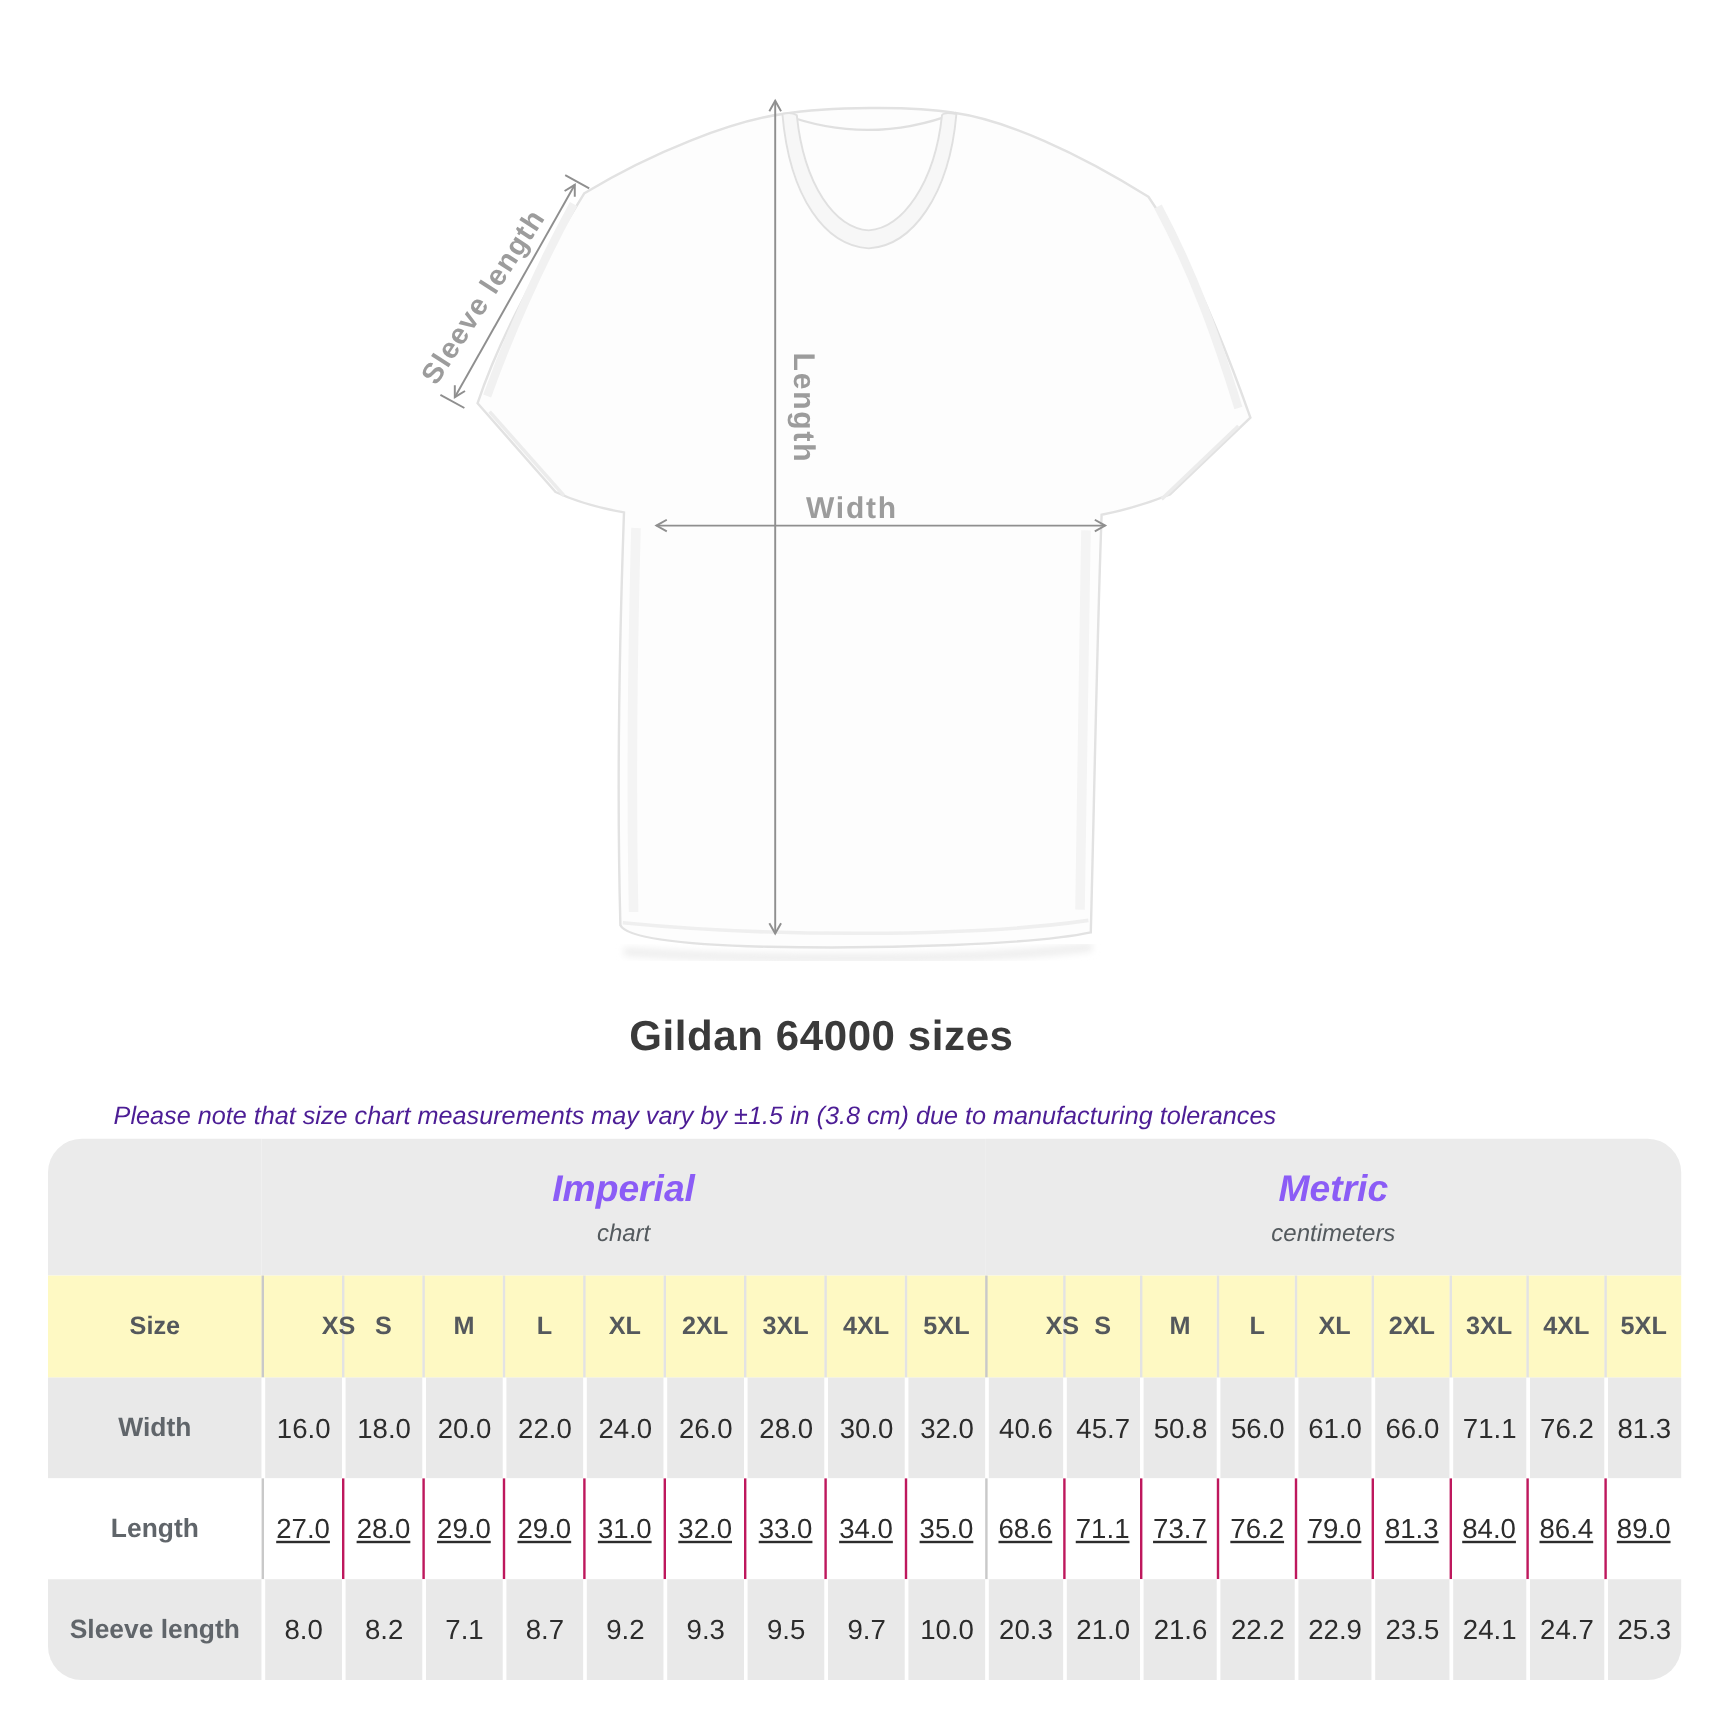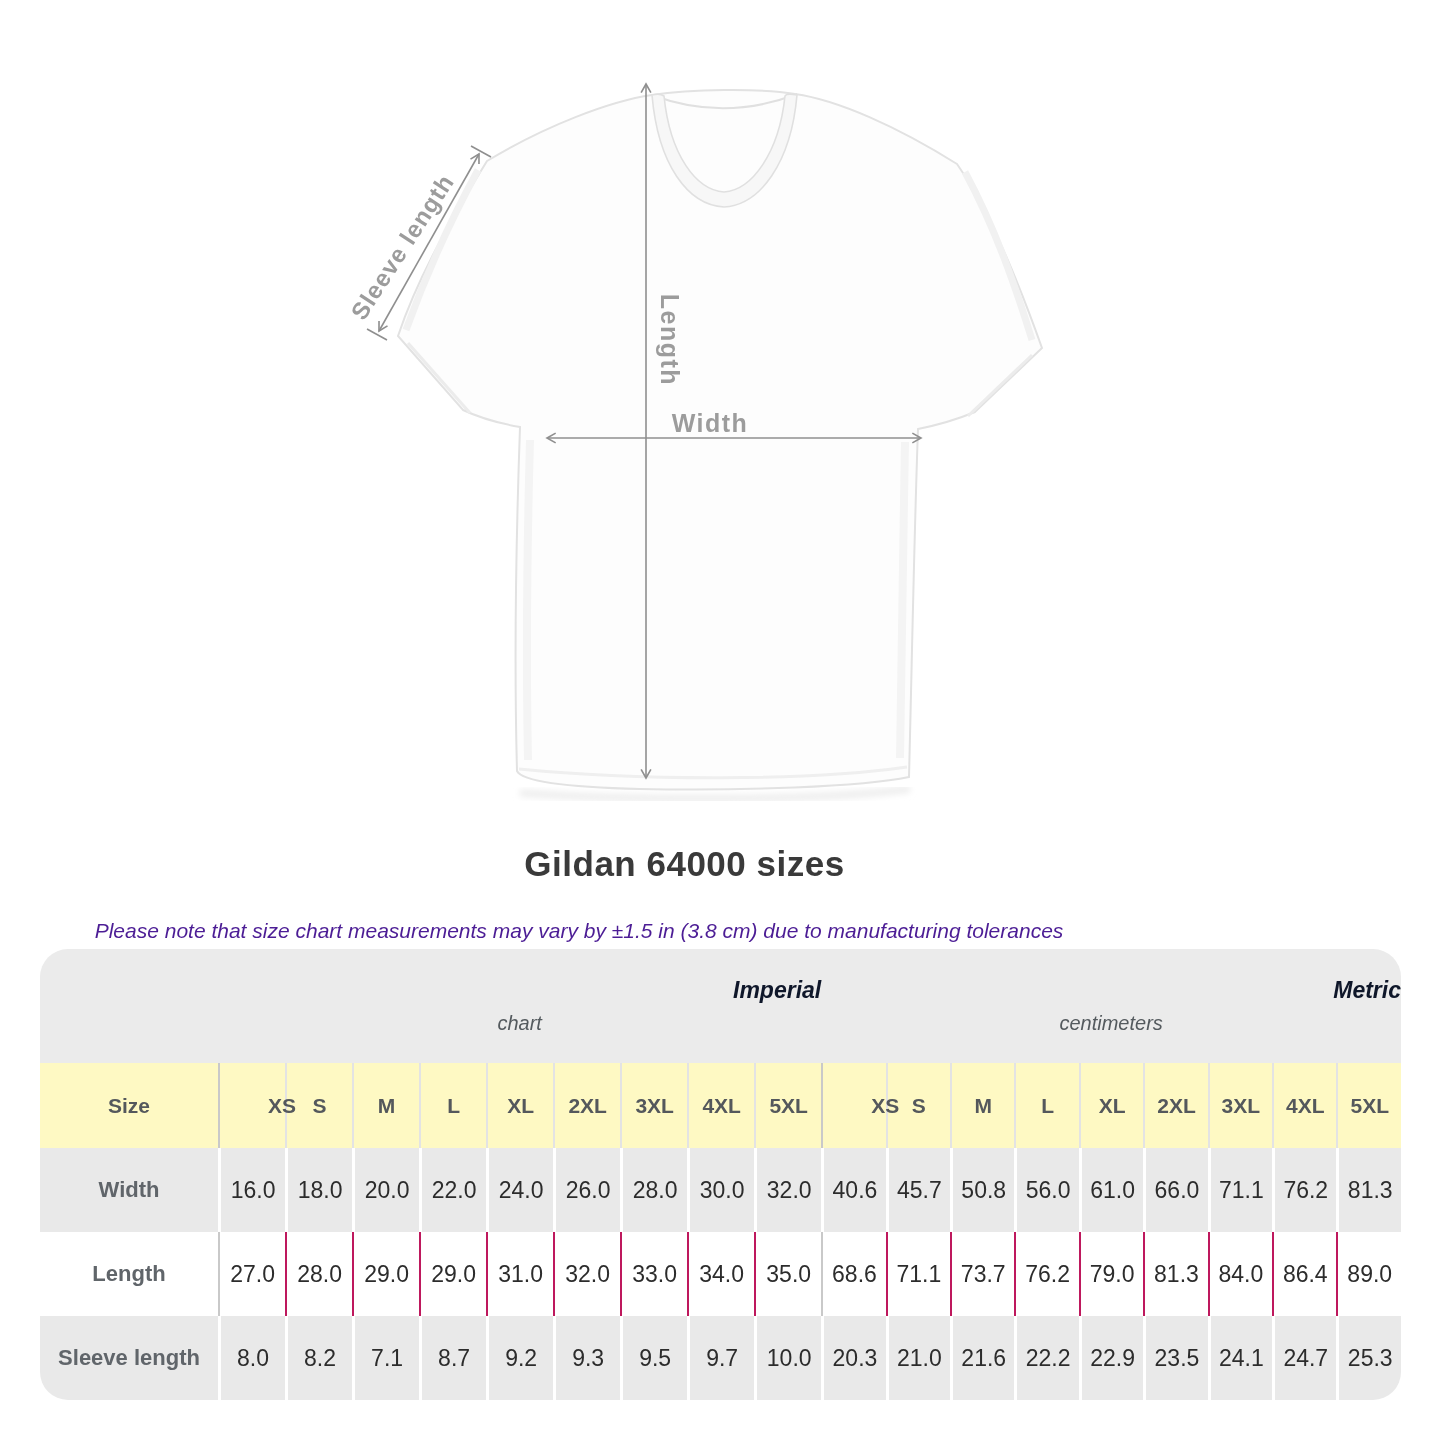--- a/index.html
+++ b/index.html
@@ -21,35 +21,35 @@
   }
 
   
   .table-wrap { position:absolute; top:949px; left:40px; width:1361px; }
   table.sizes { border-collapse:separate; border-spacing:0; table-layout:fixed; width:1361px; }
   table.sizes td { padding:0; text-align:center; vertical-align:middle; }
 
   tr.unit-row td { background:#ebebeb; height:114px; }
   td.corner-l { border-top-left-radius:28px; }
   td.corner-r { border-top-right-radius:28px; }
-  .grp-label { font-size:23px; font-weight:bold; font-style:italic; color:#0f172a;text-align:right; }
+  .grp-label { font-size:31px; font-weight:bold; font-style:italic; color:#8b5cf6; }
   .grp-sub   { font-size:20px; font-style:italic; color:#545a5e; margin-top:8px; }
 
   tr.size-row td { background:#fef9c3; height:85px; font-size:21px; font-weight:bold; color:#54585c; }
   tr.size-row td + td { border-left:2px solid #e3e3e3; }
   tr.size-row td.major { border-left-color:#c9c9c9;padding-left:48px; }
 
   tr.data-row td { height:84px; font-size:23px; color:#2c2c2c; }
   tr.data-row td.rowlabel { font-size:22px; font-weight:bold; color:#60656a; }
 
   tr.row-gray td { background:#e9e9e9; }
   tr.row-gray td + td { border-left:3px solid #ffffff;text-align:center; }
 
   tr.row-white td { background:#ffffff; }
-  tr.row-white td + td { border-left:2px solid #be185d; }
+  tr.row-white td + td { border-left:2px solid #be185d;text-decoration:underline; }
   tr.row-white td.major { border-left-color:#c9c9c9; }
 
   tr.last-row td:first-child { border-bottom-left-radius:28px; }
   tr.last-row td:last-child  { border-bottom-right-radius:28px; }
 </style>
 </head>
 <body>
 
 <div class="stage">
 

